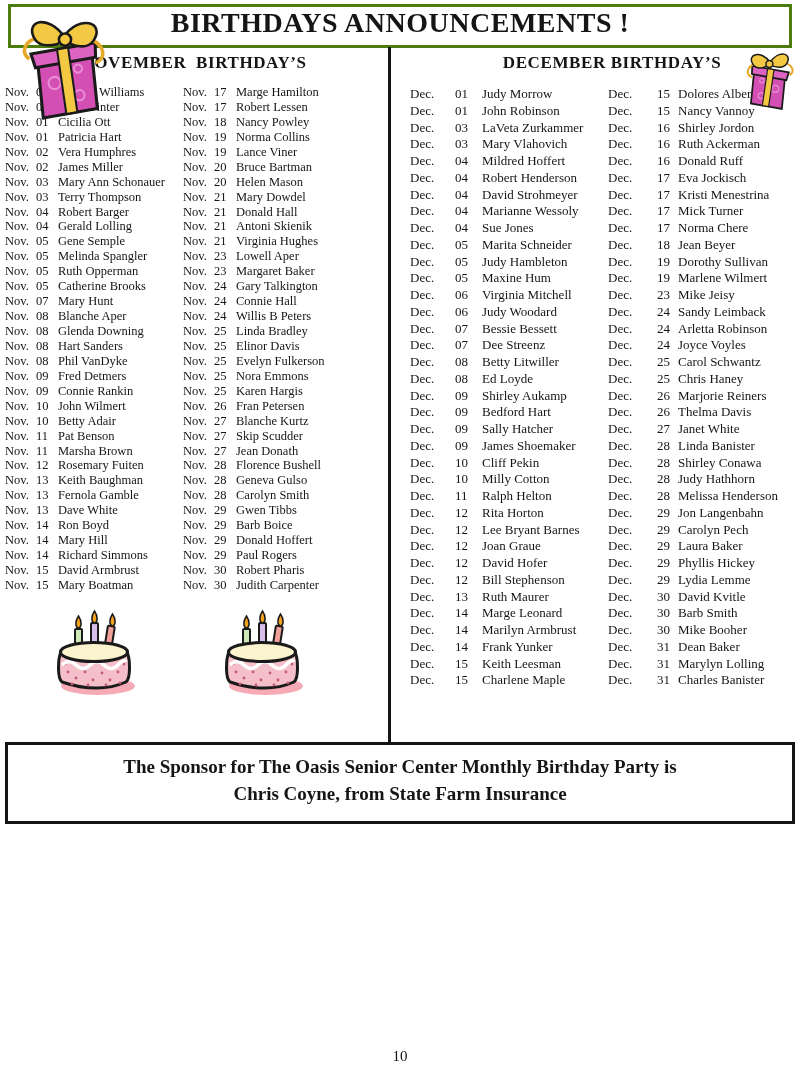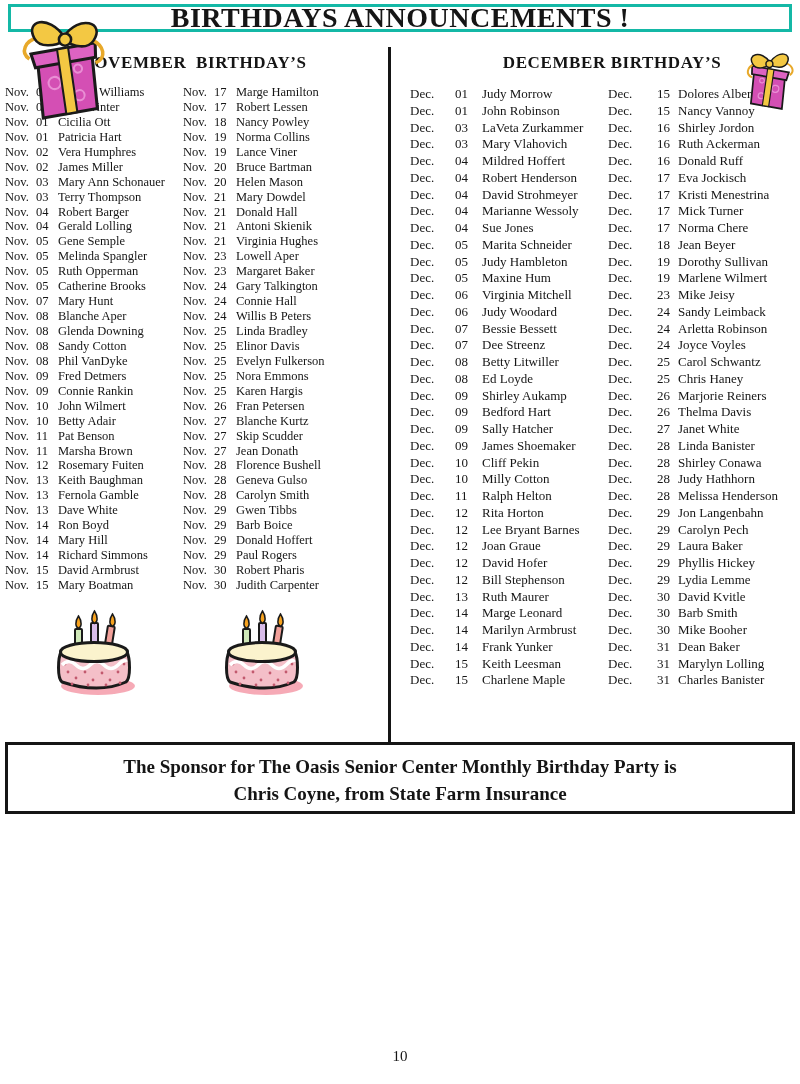--- a/index.html
+++ b/index.html
@@ -2,23 +2,23 @@
 <html><head>
 <meta charset="utf-8">
 <style>
   * { margin:0; padding:0; box-sizing:border-box; }
   html,body { width:800px; height:1084px; }
   body {
     background:#ffffff; position:relative; overflow:hidden;
     font-family:"Liberation Serif", serif; color:#151515;
   }
   .title-box {
-    position:absolute; left:8px; top:4px; width:784px; height:28px;
-    border:3px solid #14b8a6; background:#fff;
-    display:flex; align-items:center; justify-content:center;
+    position:absolute; left:8px; top:4px; width:784px; height:44px;
+    border:3px solid #4d7c0f; background:#fff;
+    display:flex; align-items:flex-start; justify-content:center;
   }
   .title-box h1 { font-size:28px; font-weight:bold; letter-spacing:.5px; white-space:pre; }
   .gift { position:absolute; z-index:5; }
   .gift-left  { left:8px;  top:6px;  width:112px; height:116px; }
   .gift-right { left:738px; top:22px; width:64px; height:112px; transform:scaleX(-1); }
   .divider { position:absolute; left:388px; top:47px; width:3px; height:695px; background:#151515; }
   .section-heading {
     position:absolute; font-weight:bold; font-size:17px; letter-spacing:.6px;
     text-align:center; white-space:pre;
   }
@@ -34,21 +34,21 @@
   #dec-col2 { left:608px; top:86px; width:192px; }
   #nov-col1 .m, #nov-col2 .m { width:31px; }
   #nov-col1 .d, #nov-col2 .d { width:22px; }
   #dec-col1 .m { width:45px; } #dec-col1 .d { width:27px; }
   #dec-col2 .m { width:49px; } #dec-col2 .d { width:21px; }
   .n { flex:1; overflow:hidden; }
   .cake { position:absolute; width:92px; height:90px; }
   .cake-1 { left:48px;  top:608px; }
   .cake-2 { left:216px; top:608px; }
   .sponsor-box {
-    position:absolute; left:5px; top:742px; width:790px; height:72px;
+    position:absolute; left:5px; top:742px; width:790px; height:82px;
     border:3px solid #151515; background:#fff;
     text-align:center; font-weight:bold; font-size:19px;
     padding-top:8px; line-height:27px;
   }
   .page-number {
     position:absolute; left:0; top:1048px; width:800px;
     text-align:center; font-size:15px;
   }
 </style>
 </head>
@@ -177,21 +177,21 @@
       <span class="n">Blanche Aper</span>
     </div>
     <div class="row">
       <span class="m">Nov.</span>
       <span class="d">08</span>
       <span class="n">Glenda Downing</span>
     </div>
     <div class="row">
       <span class="m">Nov.</span>
       <span class="d">08</span>
-      <span class="n">Sandy Cotton</span>
+      <span class="n">Hart Sanders</span>
     </div>
     <div class="row">
       <span class="m">Nov.</span>
       <span class="d">08</span>
       <span class="n">Phil VanDyke</span>
     </div>
     <div class="row">
       <span class="m">Nov.</span>
       <span class="d">09</span>
       <span class="n">Fred Detmers</span>

